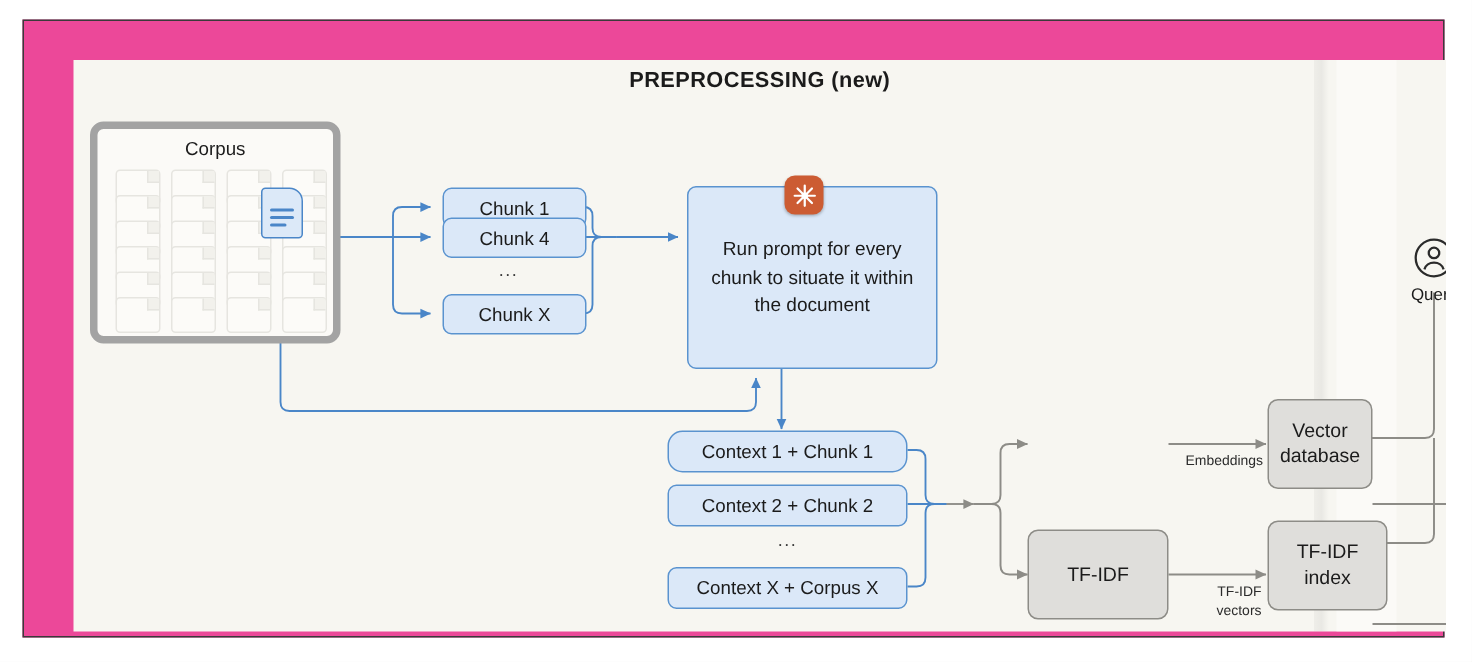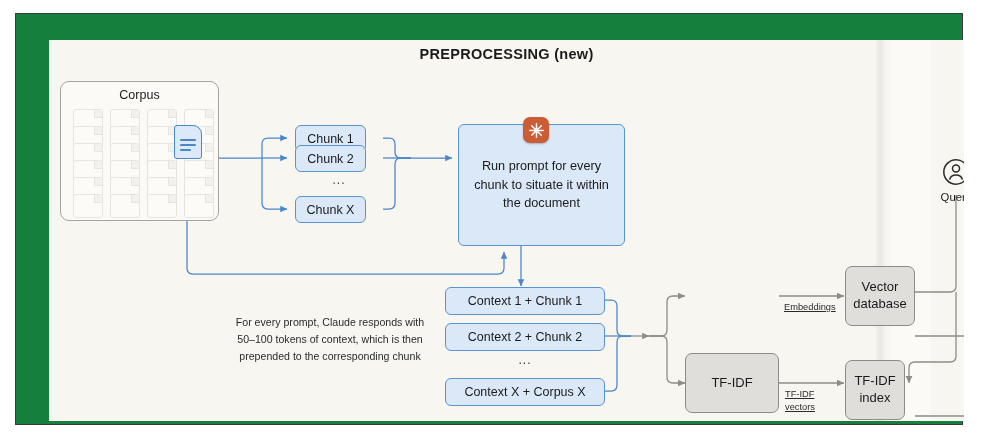--- a/index.html
+++ b/index.html
@@ -13,21 +13,21 @@
     height: 441px;
     background: #ffffff;
     overflow: hidden;
   }
   
   #frame {
     position: absolute;
     left: 15px; top: 13px;
     width: 948px; height: 412px;
     border: 1.5px solid #3a3a3a;
-    background: #15803d;
+    background: #ec4899;
     box-sizing: border-box;
   }
   
   #canvas {
     position: absolute;
     left: 33px; top: 26px;
     width: 915px; height: 381px;
     background: #f7f6f1;
     overflow: hidden;
   }
@@ -53,21 +53,21 @@
     font-weight: bold;
     letter-spacing: 0.3px;
     color: #1b1b1b;
   }
 
   
   #corpus-box {
     position: absolute;
     left: 11px; top: 41px;
     width: 157px; height: 138px;
-    border: 1px solid #a3a3a3;
+    border: 5px solid #a3a3a3;
     border-radius: 9px;
     background: #fbfaf7;
   }
   #corpus-label {
     position: absolute;
     left: 0; right: 0; top: 6px;
     text-align: center;
     font-size: 12.5px;
     color: #1b1b1b;
   }
@@ -115,21 +115,21 @@
     background: #dbe8f8;
     border: 1.3px solid #5a93cf;
     border-radius: 6px;
     display: flex;
     align-items: center;
     justify-content: center;
     text-align: center;
     color: #1b1b1b;
     box-sizing: border-box;
   }
-  .chunk { width: 71px; height: 27px; font-size: 12.5px; align-items: center; }
+  .chunk { width: 96px; height: 27px; font-size: 12.5px; align-items: center; }
   .ctxbox { width: 160px; height: 28px; font-size: 12.5px; }
   #promptbox {
     left: 409px; top: 84px;
     width: 167px; height: 122px;
     font-size: 12.7px;
     line-height: 1.45;
     padding: 0 9px;
   }
   .dots {
     position: absolute;
@@ -175,23 +175,22 @@
     font-size: 10.6px;
     line-height: 1.62;
     color: #2b2b2b;
   }
 
   
   .edgelabel {
     position: absolute;
     font-size: 9.3px;
     color: #2b2b2b;
-    text-align: left;
+    text-align: right;
     line-height: 1.35;
-    text-decoration: underline;
   }
 
   
   #query-label {
     position: absolute;
     left: 877px; top: 151px;
     width: 60px;
     text-align: center;
     font-size: 11.3px;
     color: #1b1b1b;
@@ -309,21 +308,21 @@
       <div id="doc-hi">
         <div class="ln" style="top:13px; width:16px;"></div>
         <div class="ln" style="top:18px; width:16px;"></div>
         <div class="ln" style="top:23px; width:11px;"></div>
       </div>
 
       <div class="bluebox chunk" style="left:246px; top:85px;">
         <span>Chunk 1</span>
       </div>
       <div class="bluebox chunk" style="left:246px; top:105px;">
-        <span>Chunk 2</span>
+        <span>Chunk 4</span>
       </div>
       <div class="dots" style="left:246px; top:133px; width:88px;">...</div>
       <div class="bluebox" id="promptbox">
         <span>Run prompt for every chunk to situate it within the document</span>
       </div>
 
       <div class="bluebox chunk" style="left:246px; top:156px;">
         <span>Chunk X</span>
       </div>
       <div id="claude-icon">
@@ -331,41 +330,40 @@
           <g stroke="#ffffff" stroke-width="2.1" stroke-linecap="round">
             <line x1="12" y1="2.5" x2="12" y2="21.5"></line>
             <line x1="2.5" y1="12" x2="21.5" y2="12"></line>
             <line x1="5.2" y1="5.2" x2="18.8" y2="18.8"></line>
             <line x1="18.8" y1="5.2" x2="5.2" y2="18.8"></line>
           </g>
           <circle cx="12" cy="12" r="3.1" fill="#ffffff"></circle>
         </svg>
       </div>
 
-      <div id="note">For every prompt, Claude responds with 50–100 tokens of context, which is then prepended to the corresponding chunk</div>
-
-      <div class="bluebox ctxbox" style="left:396px; top:247px;">
+
+      <div class="bluebox ctxbox" style="left:396px; top:247px;border-radius:10px;">
         <span>Context 1 + Chunk 1</span>
       </div>
       <div class="bluebox ctxbox" style="left:396px; top:283px;text-align:right;">
         <span>Context 2 + Chunk 2</span>
       </div>
       <div class="dots" style="left:396px; top:313px; width:160px;">...</div>
       <div class="bluebox ctxbox" style="left:396px; top:338px;">
         <span>Context X + Corpus X</span>
       </div>
 
       <div class="graybox" style="left:796px; top:226px; width:70px; height:60px; padding:0 4px;">
         <span>Vector database</span>
       </div>
 
       <div class="graybox" style="left:636px; top:313px; width:94px; height:60px;">
         <span>TF-IDF</span>
       </div>
-      <div class="graybox" style="left:796px; top:320px; width:60px; height:60px; padding:0 4px;">
+      <div class="graybox" style="left:796px; top:307px; width:80px; height:60px; padding:0 4px;">
         <span>TF-IDF index</span>
       </div>
 
       <div class="edgelabel" style="left:735px; top:261px; width:58px;">Embeddings</div>
       <div class="edgelabel" style="left:736px; top:348px; width:56px;">TF-IDF vectors</div>
 
       <div id="query-icon">
         <svg width="28" height="28" viewBox="0 0 28 28">
           <circle cx="14" cy="14" r="12.2" fill="none" stroke="#2b2b2b" stroke-width="1.5"></circle>
           <circle cx="14" cy="10.6" r="3.5" fill="none" stroke="#2b2b2b" stroke-width="1.5"></circle>

